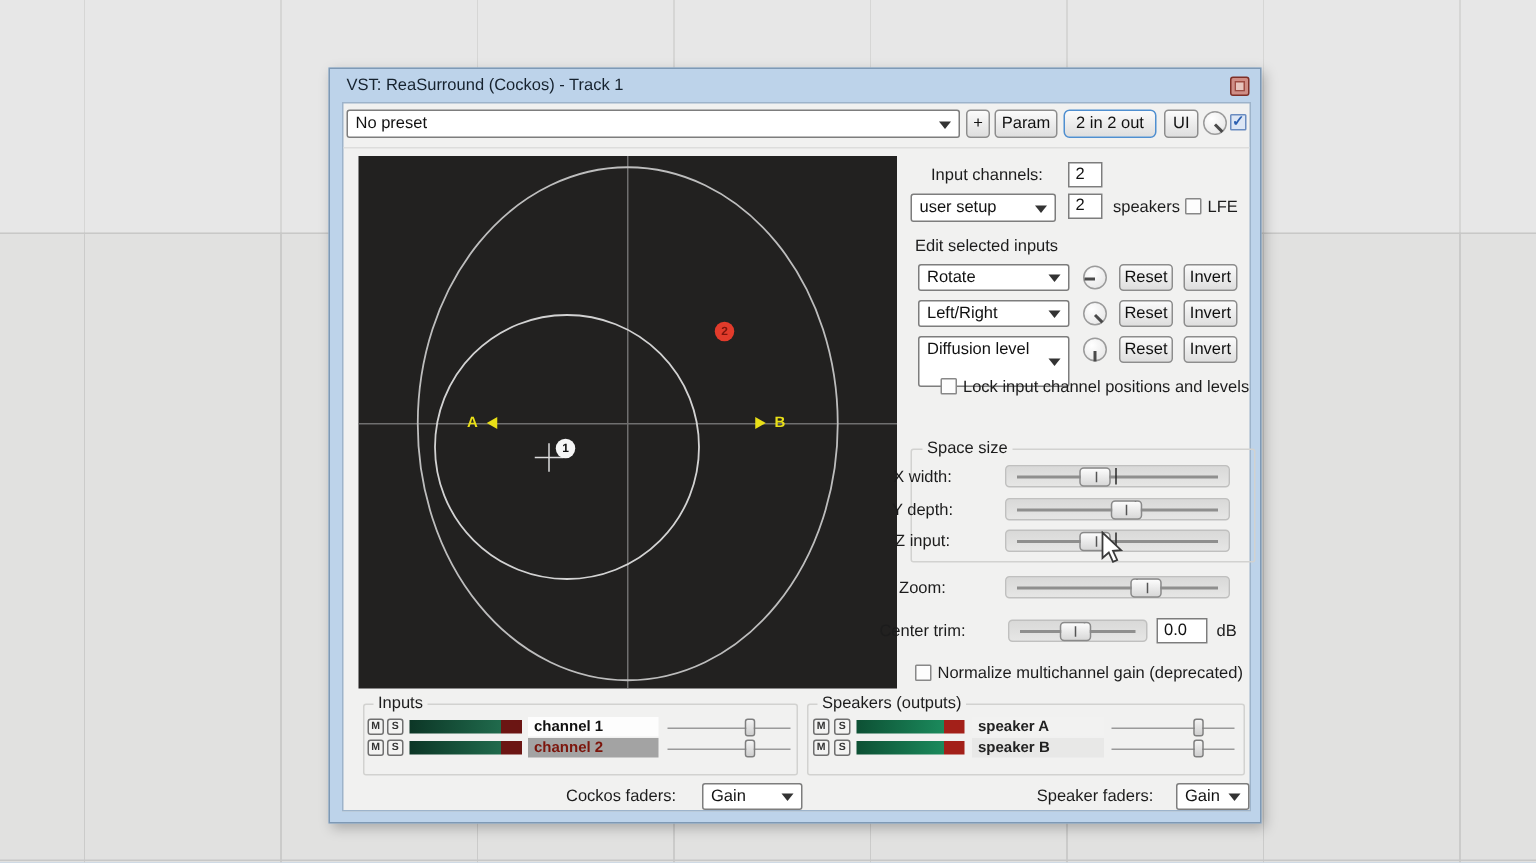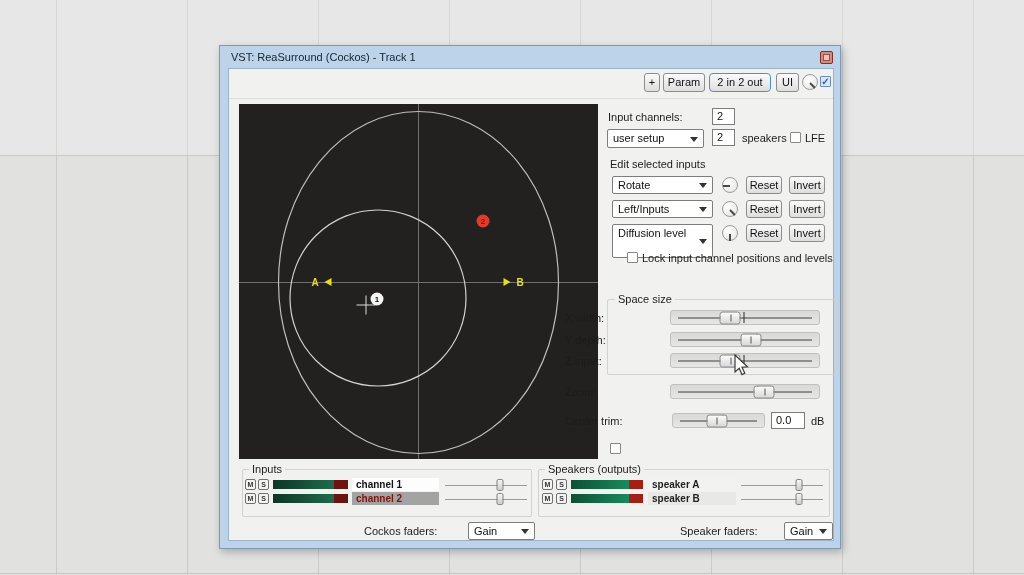--- a/index.html
+++ b/index.html
@@ -29,21 +29,21 @@
               border-left:4px solid transparent; border-right:4px solid transparent; border-top:5px solid #333; }
   .btn { position:absolute; background:linear-gradient(#fbfbfb,#dedede); border:1px solid #8d8d8d;
          border-radius:3px; font-size:11px; color:#111; text-align:center; }
   .btn.blue { border:1px solid #4f8fd0; border-radius:4px; }
   .field { position:absolute; background:#fff; border:1px solid #7d7d7d; font-size:11px; color:#111;
            line-height:15px; padding-left:4px; }
   .cb { position:absolute; width:11px; height:11px; background:#fdfdfd; border:1px solid #888; border-radius:1px; }
   .cb.checked { background:#dce6f5; border-color:#6a8cc0; color:#2b5fb0; font-size:10px; font-weight:bold;
                 line-height:10px; text-align:center; }
   .lbl { position:absolute; font-size:11px; color:#1c1c1c; white-space:nowrap; }
-  .lbl.r { text-align:left; }
+  .lbl.r { text-align:center; }
   .groupbox { position:absolute; border:1px solid #d2d2d0; border-radius:2px; }
   .grouplabel { position:absolute; font-size:11px; color:#1c1c1c; background:#f1f1f0; padding:0 3px; white-space:nowrap; }
 
   .knob { position:absolute; width:16px; height:16px; border:1px solid #9b9b9b; border-radius:50%;
           background:radial-gradient(circle at 35% 30%, #ffffff, #e3e3e3); }
   .knob .ptr { position:absolute; left:50%; top:50%; width:7px; height:2px; background:#4a4a4a;
                transform-origin:0 50%; }
   .ptr.w  { transform:rotate(180deg); }
   .ptr.se { transform:rotate(45deg); }
   .ptr.s  { transform:rotate(90deg); }
@@ -97,20 +97,24 @@
   <div class="hline" style="top:155px"></div>
   <div class="hline" style="top:573px"></div>
 
   <div class="win">
     <div class="title">VST: ReaSurround (Cockos) - Track 1</div>
     <div class="closebtn"></div>
 
     <div class="dialog">
       <div class="divider"></div>
 
+      <div class="dd" style="left:2px;top:4px;width:409px;height:19px">
+        <span>No preset</span>
+        <span class="dd-arrow"></span>
+      </div>
       <div class="btn" style="left:415px;top:4px;width:16px;height:19px;line-height:17px">+</div>
       <div class="btn" style="left:434px;top:4px;width:42px;height:19px;line-height:17px">Param</div>
       <div class="btn blue" style="left:480px;top:4px;width:62px;height:19px;line-height:17px">2 in 2 out</div>
       <div class="btn" style="left:547px;top:4px;width:23px;height:19px;line-height:17px">UI</div>
       <div class="knob" style="left:573px;top:5px">
           <span class="ptr se"></span>
         </div>
       <div class="cb checked" style="left:591px;top:7px">✓</div>
 
       <div class="panel">
@@ -148,21 +152,21 @@
         <span>Rotate</span>
         <span class="dd-arrow"></span>
       </div>
       <div class="knob" style="left:493px;top:108px">
           <span class="ptr w"></span>
         </div>
       <div class="btn" style="left:517px;top:107px;width:36px;height:18px;line-height:16px">Reset</div>
       <div class="btn" style="left:560px;top:107px;width:36px;height:18px;line-height:16px">Invert</div>
 
       <div class="dd" style="left:383px;top:131px;width:101px;height:18px">
-        <span>Left/Inputs</span>
+        <span>Left/Right</span>
         <span class="dd-arrow"></span>
       </div>
       <div class="knob" style="left:493px;top:132px">
           <span class="ptr se"></span>
         </div>
       <div class="btn" style="left:517px;top:131px;width:36px;height:18px;line-height:16px">Reset</div>
       <div class="btn" style="left:560px;top:131px;width:36px;height:18px;line-height:16px">Invert</div>
 
       <div class="dd" style="left:383px;top:155px;width:101px;height:34px">
         <span>Diffusion level</span>
@@ -211,20 +215,21 @@
       <div class="lbl r" style="left:336px;top:346px;width:100px">Center trim:</div>
       <div class="slider" style="left:443px;top:344px;width:93px">
         <div class="sl-line"></div>
         <div class="sl-tick" style="left: 55%;"></div>
         <div class="sl-thumb" style="left: 48%;"></div>
       </div>
       <div class="field" style="left:542px;top:343px;width:34px;height:17px">0.0</div>
       <div class="lbl" style="left:582px;top:346px">dB</div>
 
       <div class="cb" style="left:381px;top:374px"></div>
+      <div class="lbl" style="left:396px;top:374px">Normalize multichannel gain (deprecated)</div>
 
       <div class="groupbox" style="left:13px;top:400px;width:290px;height:48px"></div>
       <div class="grouplabel" style="left:20px;top:394px">Inputs</div>
 
       <div class="msbtn" style="left:16px;top:410px">M</div>
       <div class="msbtn" style="left:29px;top:410px">S</div>
       <div class="meter in" style="left:44px;top:411px;width:75px"></div>
       <div class="chname" style="left:123px;top:409px;width:87px;background:#fdfdfd;color:#111">channel 1</div>
       <div class="fader" style="left:216px;top:410px;width:82px">
         <div class="fline"></div>

